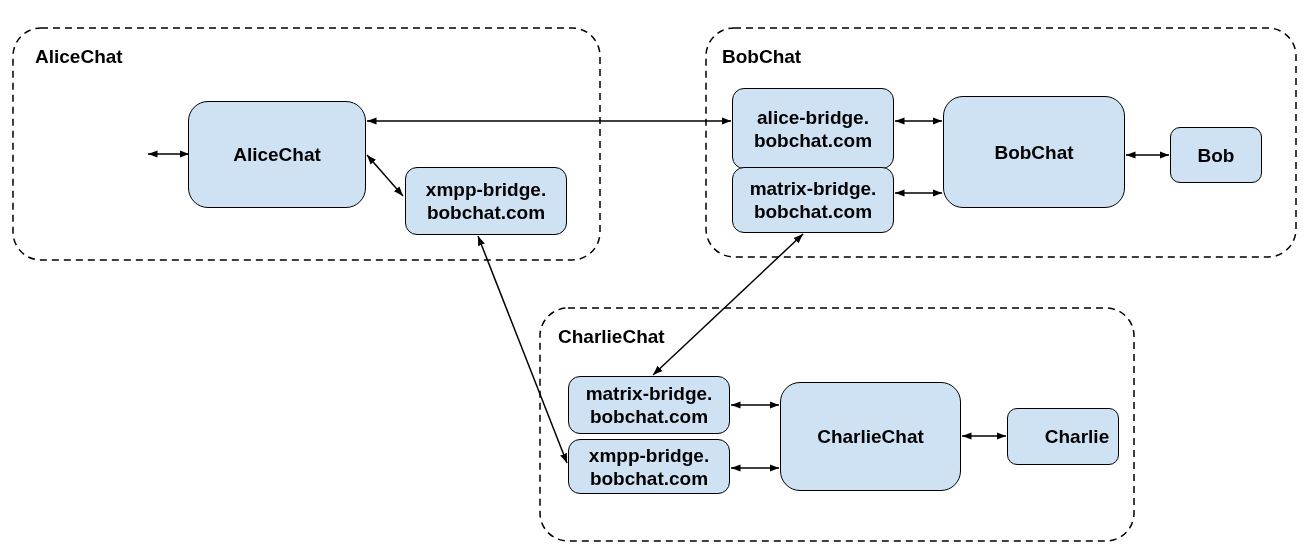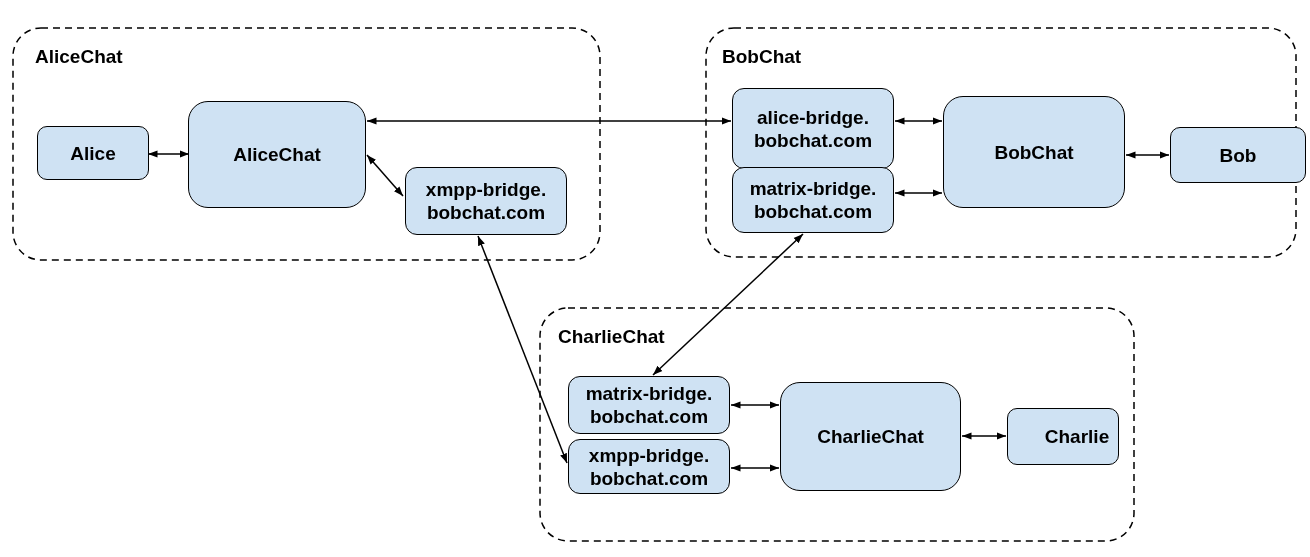--- a/index.html
+++ b/index.html
@@ -44,29 +44,28 @@
       <line x1="803" y1="226" x2="653" y2="367" stroke="currentColor" stroke-width="1.5" marker-start="url(#arrowhead)" marker-end="url(#arrowhead)"></line>
       <line x1="731" y1="397" x2="779" y2="397" stroke="currentColor" stroke-width="1.5" marker-start="url(#arrowhead)" marker-end="url(#arrowhead)"></line>
       <line x1="731" y1="460" x2="779" y2="460" stroke="currentColor" stroke-width="1.5" marker-start="url(#arrowhead)" marker-end="url(#arrowhead)"></line>
       <line x1="962" y1="428" x2="1006" y2="428" stroke="currentColor" stroke-width="1.5" marker-start="url(#arrowhead)" marker-end="url(#arrowhead)"></line>
     </svg>
 
   <div class="group-label" style="left: 35px; top: 38px;">AliceChat</div>
   <div class="group-label" style="left: 722px; top: 38px;">BobChat</div>
   <div class="group-label" style="left: 558px; top: 318px;">CharlieChat</div>
 
-  <div class="node" style="left: 37px; top: 118px; width: 112px; height: 54px; border-radius: 10px;">Alice</div>
   <div class="node" style="left: 188px; top: 93px; width: 178px; height: 107px; border-radius: 20px;">AliceChat</div>
   <div class="node" style="left: 405px; top: 159px; width: 162px; height: 68px; border-radius: 12px;">xmpp-bridge.
 bobchat.com</div>
   <div class="node" style="left: 732px; top: 80px; width: 162px; height: 81px; border-radius: 12px;">alice-bridge.
 bobchat.com</div>
   <div class="node" style="left: 732px; top: 159px; width: 162px; height: 66px; border-radius: 12px;">matrix-bridge.
 bobchat.com</div>
   <div class="node" style="left: 943px; top: 88px; width: 182px; height: 112px; border-radius: 20px;">BobChat</div>
-  <div class="node" style="left: 1170px; top: 119px; width: 136px; height: 56px; border-radius: 10px;">Bob</div>
+  <div class="node" style="left: 1170px; top: 119px; width: 92px; height: 56px; border-radius: 10px;">Bob</div>
   <div class="node" style="left: 568px; top: 368px; width: 162px; height: 58px; border-radius: 12px;">matrix-bridge.
 bobchat.com</div>
   <div class="node" style="left: 568px; top: 431px; width: 162px; height: 55px; border-radius: 12px;">xmpp-bridge.
 bobchat.com</div>
   <div class="node" style="left: 780px; top: 374px; width: 181px; height: 109px; border-radius: 20px;">CharlieChat</div>
   <div class="node" style="left: 1007px; top: 400px; width: 112px; height: 57px; border-radius: 10px; padding-left: 28px;">Charlie</div>
 </div>
 
 </body></html>

